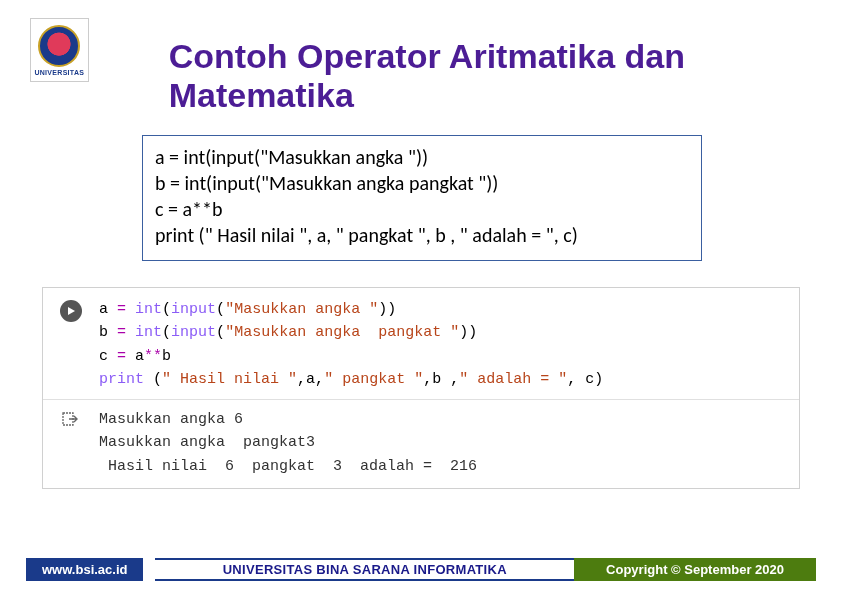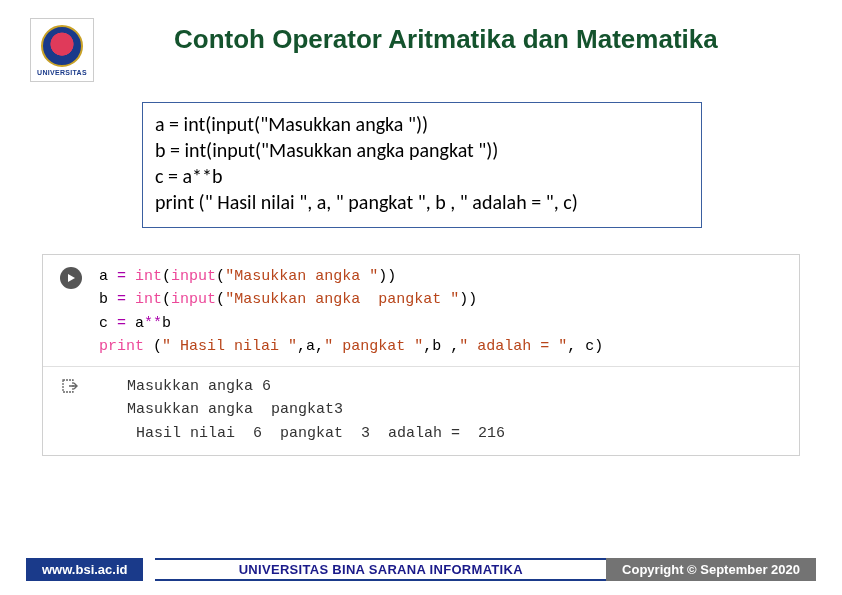--- a/index.html
+++ b/index.html
@@ -40,24 +40,24 @@
     border: 2px solid #c9a227;
   }
   .logo-label {
     font-size: 7px;
     color: #1a3a8a;
     font-weight: bold;
     margin-top: 2px;
     letter-spacing: 0.3px;
   }
   .title {
-    font-size: 26px;
+    font-size: 34px;
     font-weight: bold;
-    color: #14532d;
-    margin-top: 6px;
+    color: #4c1d95;
+    margin-top: 19px;
     margin-left: 60px;
   }
   .code-text-box {
     margin: 20px 0 0 112px;
     width: 560px;
     border: 1px solid #3a5fa0;
     padding: 8px 12px 12px 12px;
     font-family: Calibri, Arial, sans-serif;
     font-size: 20px;
     line-height: 1.3;
@@ -94,28 +94,27 @@
   }
   .run-btn svg { display: block; }
   .ide-code {
     flex: 1;
     line-height: 1.55;
     white-space: pre;
     padding-right: 8px;
   }
   .tok-var { color: #000; }
   .tok-op { color: #aa00aa; }
-  .tok-builtin { color: #ec4899; }
+  .tok-builtin { color: #8b5cf6; }
   .tok-str { color: #b8451a; }
   .tok-paren { color: #000; }
   .ide-output-row {
     display: flex;
     align-items: flex-start;
     padding: 8px 0 10px 0;
-    gap: 28px;
   }
   .out-gutter {
     width: 56px;
     display: flex;
     justify-content: center;
     padding-top: 2px;
     color: #666;
   }
   .out-gutter svg { display: block; }
   .ide-output {
@@ -149,22 +148,22 @@
     display: flex;
     align-items: center;
     justify-content: center;
     border-top: 2px solid #1a3a8a;
     border-bottom: 2px solid #1a3a8a;
     font-size: 13px;
     letter-spacing: 0.3px;
     margin-left: 12px;
   }
   .footer-right {
-    background: #737373;
-    padding: 5px 16px;
+    background: #4d7c0f;
+    padding: 5px 32px;
     display: flex;
     align-items: center;
   }
 </style>
 </head>
 <body>
 
 <div class="slide">
 
   <div class="header-row">

